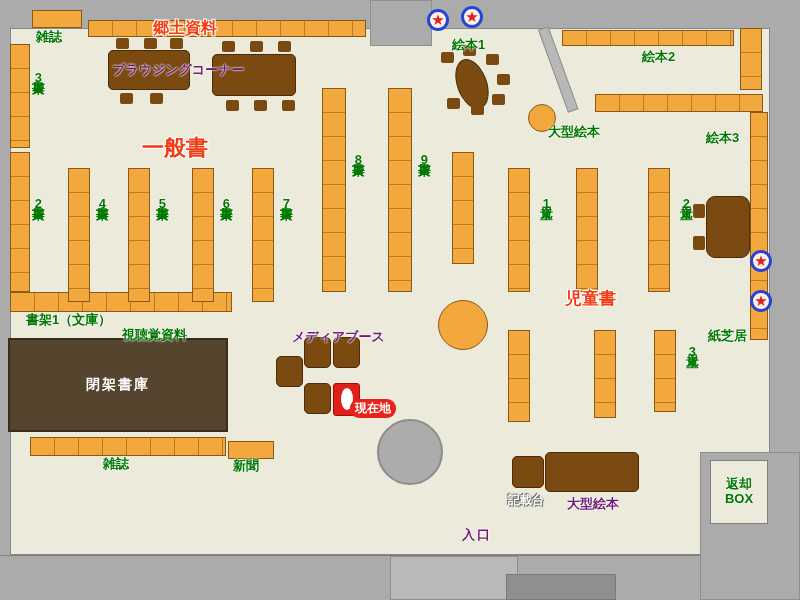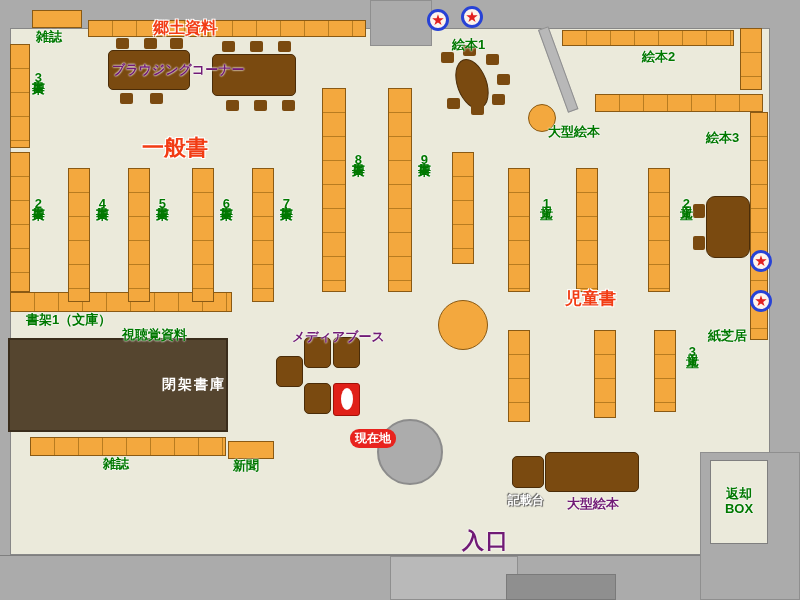--- a/index.html
+++ b/index.html
@@ -7,34 +7,34 @@
        font-family:"Liberation Sans","DejaVu Sans",sans-serif;}
   .abs{position:absolute;box-sizing:border-box;}
   .floor{background:#ebeadb;border:1px solid #878787;}
   .wall{background:#ababab;}
   .wall-line{border:1px solid #8f8f8f;}
   .shelf{background:#f3a83e;border:1px solid #8a5a14;}
   .seg-h{background-image:repeating-linear-gradient(to right,transparent 0 23px,#b87c20 23px 24px);}
   .seg-v{background-image:repeating-linear-gradient(to bottom,transparent 0 23px,#b87c20 23px 24px);}
   .dark{background:#7a4a10;border:1px solid #4a2c08;border-radius:5px;}
   .chair{width:13px;height:11px;background:#7a4a10;border-radius:2px;}
-  .stacks{background:#55452f;border:2px solid #3a2d1c;display:flex;align-items:center;justify-content:flex-end;
+  .stacks{background:#55452f;border:2px solid #3a2d1c;display:flex;align-items:center;justify-content:center;
           color:#fff;font-weight:bold;font-size:14px;letter-spacing:2px;}
   .pillar{background:#acacac;border:2px solid #8c8c8c;border-radius:50%;}
   .circle{border-radius:50%;}
   .lbl{font-weight:bold;white-space:nowrap;line-height:1.15;}
   .green{color:#007800;font-size:13px;text-shadow:0 0 2px #fff,0 0 2px #fff;}
   .red{color:#f23c14;font-size:16px;
        text-shadow:1px 1px 0 #fff,-1px -1px 0 #fff,1px -1px 0 #fff,-1px 1px 0 #fff;text-align:right;}
   .blue{color:#701a75;font-size:13px;text-shadow:0 0 2px #fff,0 0 2px #fff;}
   .vlabel{writing-mode:vertical-rl;text-orientation:upright;}
   .star{width:22px;height:22px;border:3px solid #2742d6;border-radius:50%;background:#fdf4ec;
         color:#e02020;font-size:15px;line-height:16px;text-align:center;overflow:hidden;}
   .badge{background:#e8231e;color:#fff;font-size:12px;font-weight:bold;padding:1px 5px;
-         border-radius:9px;white-space:nowrap;margin-top:30px;}
+         border-radius:9px;white-space:nowrap;}
   .booth-red{background:#e02018;border:1px solid #a01008;border-radius:3px;}
   .booth-red .oval{width:12px;height:22px;background:#fff;border-radius:50%;margin:4px auto 0;}
   .alcove{background:#ebeadb;border:1px solid #7f7f7f;display:flex;align-items:center;justify-content:center;text-align:center;}
 </style>
 </head>
 <body>
 
 <div class="map">
 
   <div class="abs floor" style="left:10px;top:28px;width:760px;height:527px;"></div>
@@ -42,21 +42,21 @@
   <div class="abs wall" style="left:0;top:0;width:800px;height:28px;"></div>
   <div class="abs wall" style="left:0;top:0;width:10px;height:600px;"></div>
   <div class="abs wall" style="left:770px;top:0;width:30px;height:600px;"></div>
   <div class="abs wall" style="left:0;top:555px;width:800px;height:45px;border-top:1px solid #7f7f7f;"></div>
   <div class="abs wall wall-line" style="left:370px;top:0;width:62px;height:46px;"></div>
   <div class="abs wall wall-line" style="left:538px;top:30px;width:11px;height:88px;transform:rotate(-20deg);transform-origin:top left;background:#b8b8b8;"></div>
   <div class="abs wall wall-line" style="left:700px;top:452px;width:100px;height:148px;"></div>
   <div class="abs" style="left:390px;top:556px;width:128px;height:44px;background:#b9b9b9;border:1px solid #8f8f8f;"></div>
   <div class="abs" style="left:506px;top:574px;width:110px;height:26px;background:#8f8f8f;border:1px solid #7a7a7a;"></div>
 
-  <div class="abs alcove" style="left:710px;top:460px;width:58px;height:84px;">
+  <div class="abs alcove" style="left:710px;top:460px;width:58px;height:64px;">
     <span class="lbl green" style="white-space:normal;width:42px;display:inline-block;">返却BOX</span>
   </div>
 
   <div class="abs shelf" style="left:32px;top:10px;width:50px;height:18px;"></div>
   <div class="abs shelf seg-h" style="left:88px;top:20px;width:278px;height:17px;"></div>
   <div class="abs shelf seg-v" style="left:10px;top:44px;width:20px;height:104px;"></div>
   <div class="abs shelf seg-v" style="left:10px;top:152px;width:20px;height:140px;"></div>
   <div class="abs shelf seg-h" style="left:10px;top:292px;width:222px;height:20px;"></div>
   <div class="abs shelf seg-v" style="left:68px;top:168px;width:22px;height:134px;"></div>
   <div class="abs shelf seg-v" style="left:128px;top:168px;width:22px;height:134px;"></div>
@@ -143,20 +143,20 @@
   <div class="abs lbl red" style="left:565px;top:289px;font-size:17px;">児童書</div>
   <div class="abs lbl green" style="left:708px;top:329px;">紙芝居</div>
   <div class="abs lbl green" style="left:26px;top:313px;">書架1（文庫）</div>
   <div class="abs lbl green" style="left:122px;top:328px;">視聴覚資料</div>
   <div class="abs lbl blue" style="left:292px;top:318px;margin-top:12px;">メディアブース</div>
   <div class="abs badge" style="left:350px;top:399px;">現在地</div>
   <div class="abs lbl green" style="left:103px;top:457px;">雑誌</div>
   <div class="abs lbl green" style="left:233px;top:459px;">新聞</div>
   <div class="abs lbl" style="left:508px;top:494px;color:#fff;font-size:12px;text-shadow:1px 1px 1px #555,-1px -1px 1px #555;">記載台</div>
   <div class="abs lbl blue" style="left:567px;top:497px;">大型絵本</div>
-  <div class="abs lbl blue" style="left:462px;top:528px;font-size:22px;letter-spacing:2px;">入口</div>
+  <div class="abs lbl blue" style="left:462px;top:528px;font-size:13px;letter-spacing:2px;">入口</div>
 
   <div class="abs star" style="left:427px;top:9px;">★</div>
   <div class="abs star" style="left:461px;top:6px;">★</div>
   <div class="abs star" style="left:750px;top:250px;">★</div>
   <div class="abs star" style="left:750px;top:290px;">★</div>
 
 </div>
 
 </body></html>

